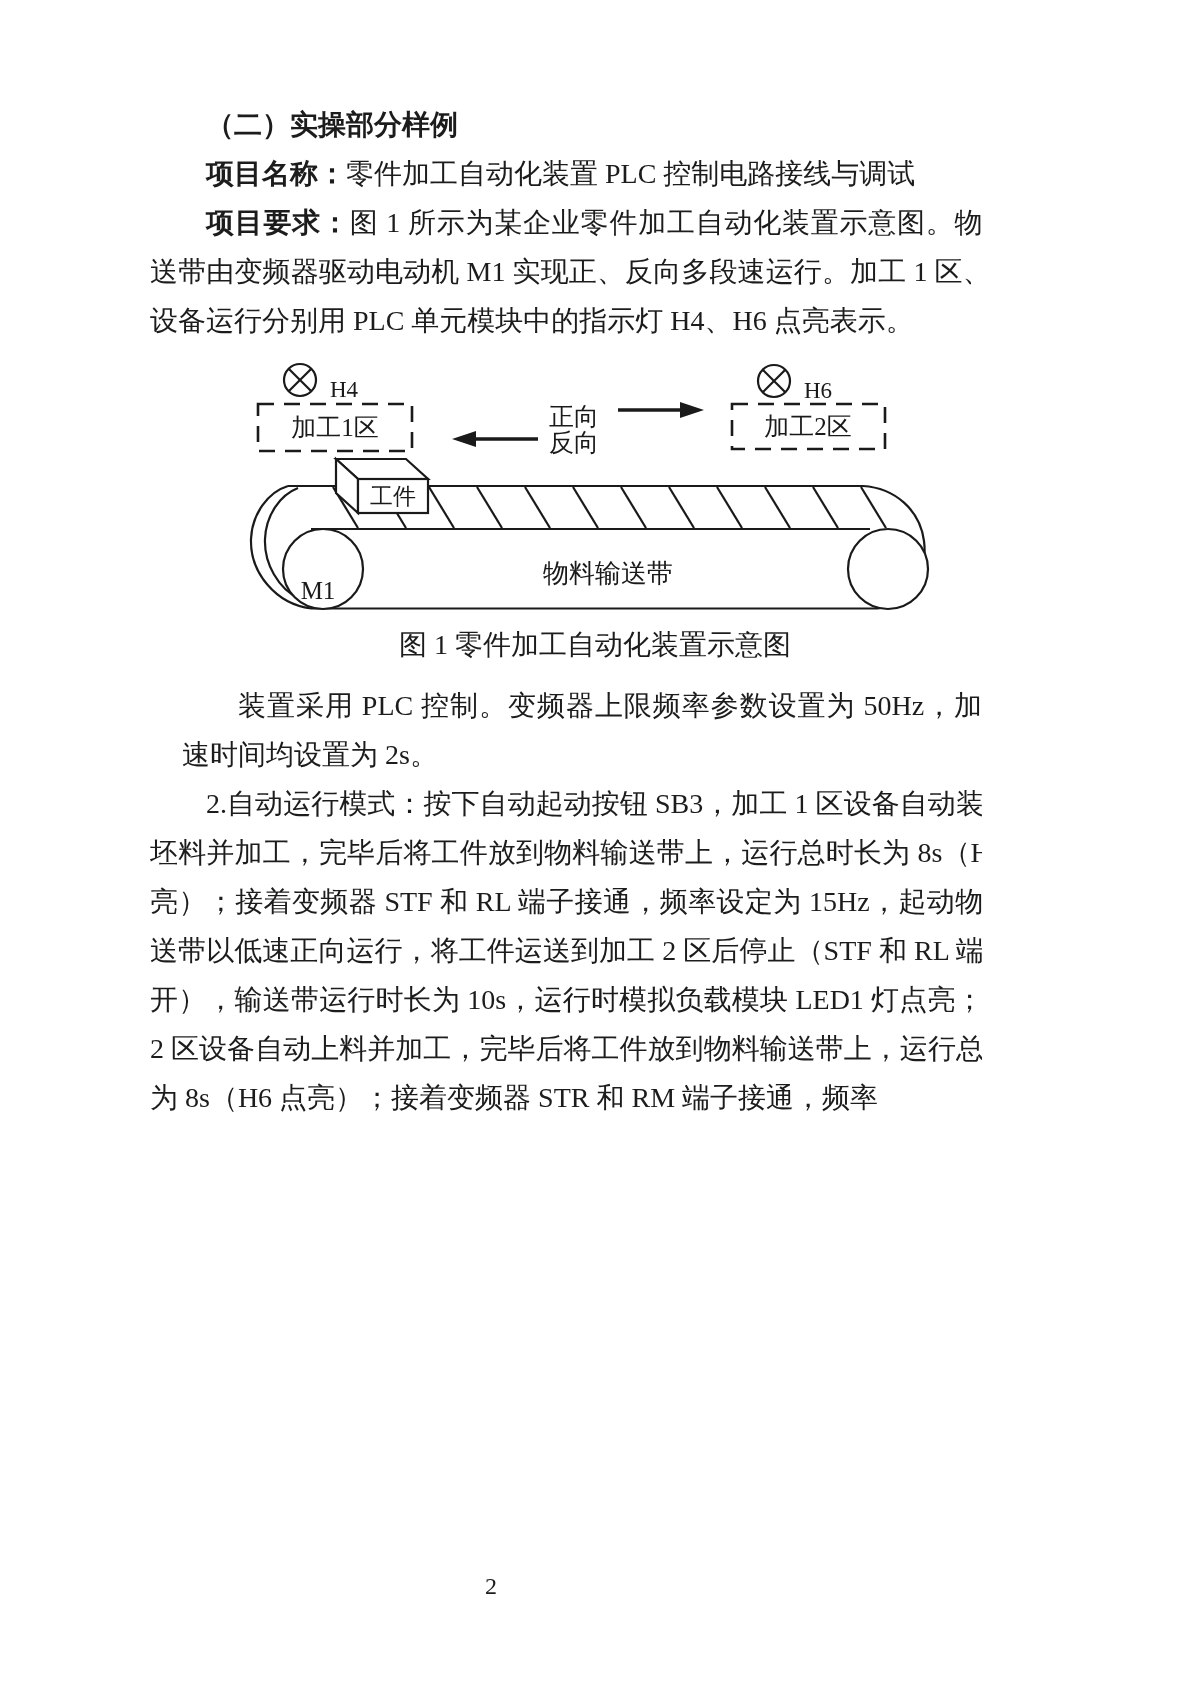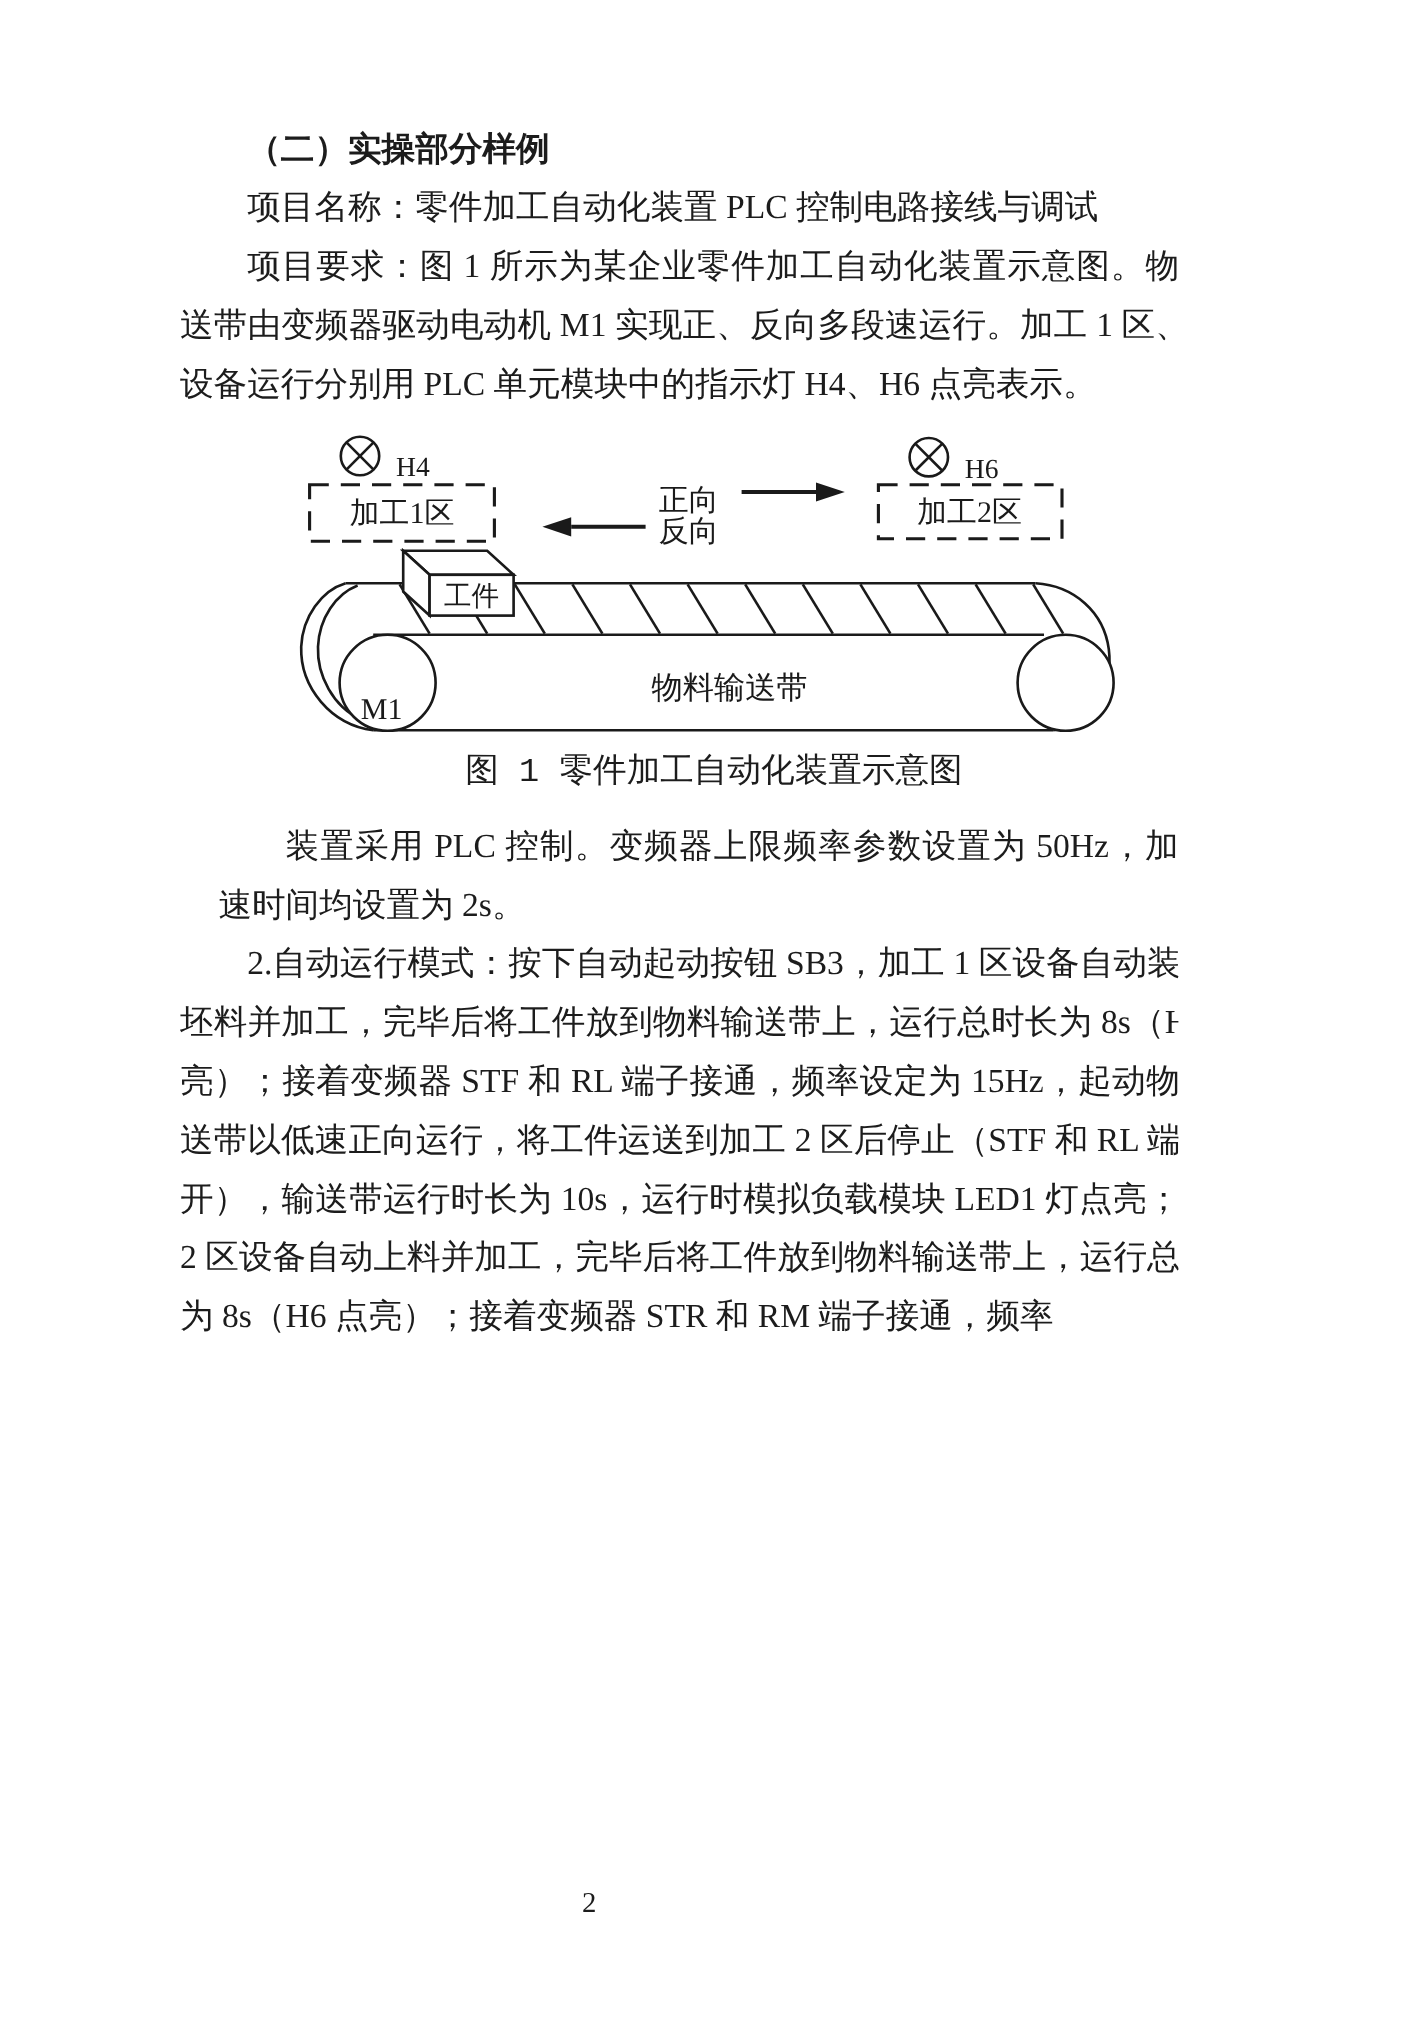--- a/index.html
+++ b/index.html
@@ -16,30 +16,29 @@
     position:relative;
     box-sizing:border-box;
     width:1190px;
     padding:100px 150px 0 150px;
     font-size:28px;
     line-height:49px;
     text-align:justify;
   }
   .h1,.h2{font-weight:bold;text-indent:2em;line-height:49px;}
   .para{text-indent:2em;line-height:49px;}
-  .lead{font-weight:normal;}
+  .lead{font-weight:bold;}
   .figure-block{position:relative;}
   .fig-svg{display:block;margin:6px 0 0 78px;}
   .fig-caption{
     text-align:center;
     text-indent:0;
     font-size:28px;
     line-height:44px;
     margin-top:6px;
-    font-family:Liberation Mono, monospace;
   }
   .p3{margin-top:14px;margin-left:32px;}
   .pagenum{
     position:absolute;
     left:0; right:0;
     top:1572px;
     text-align:center;
     font-size:24px;
     line-height:28px;
   }

